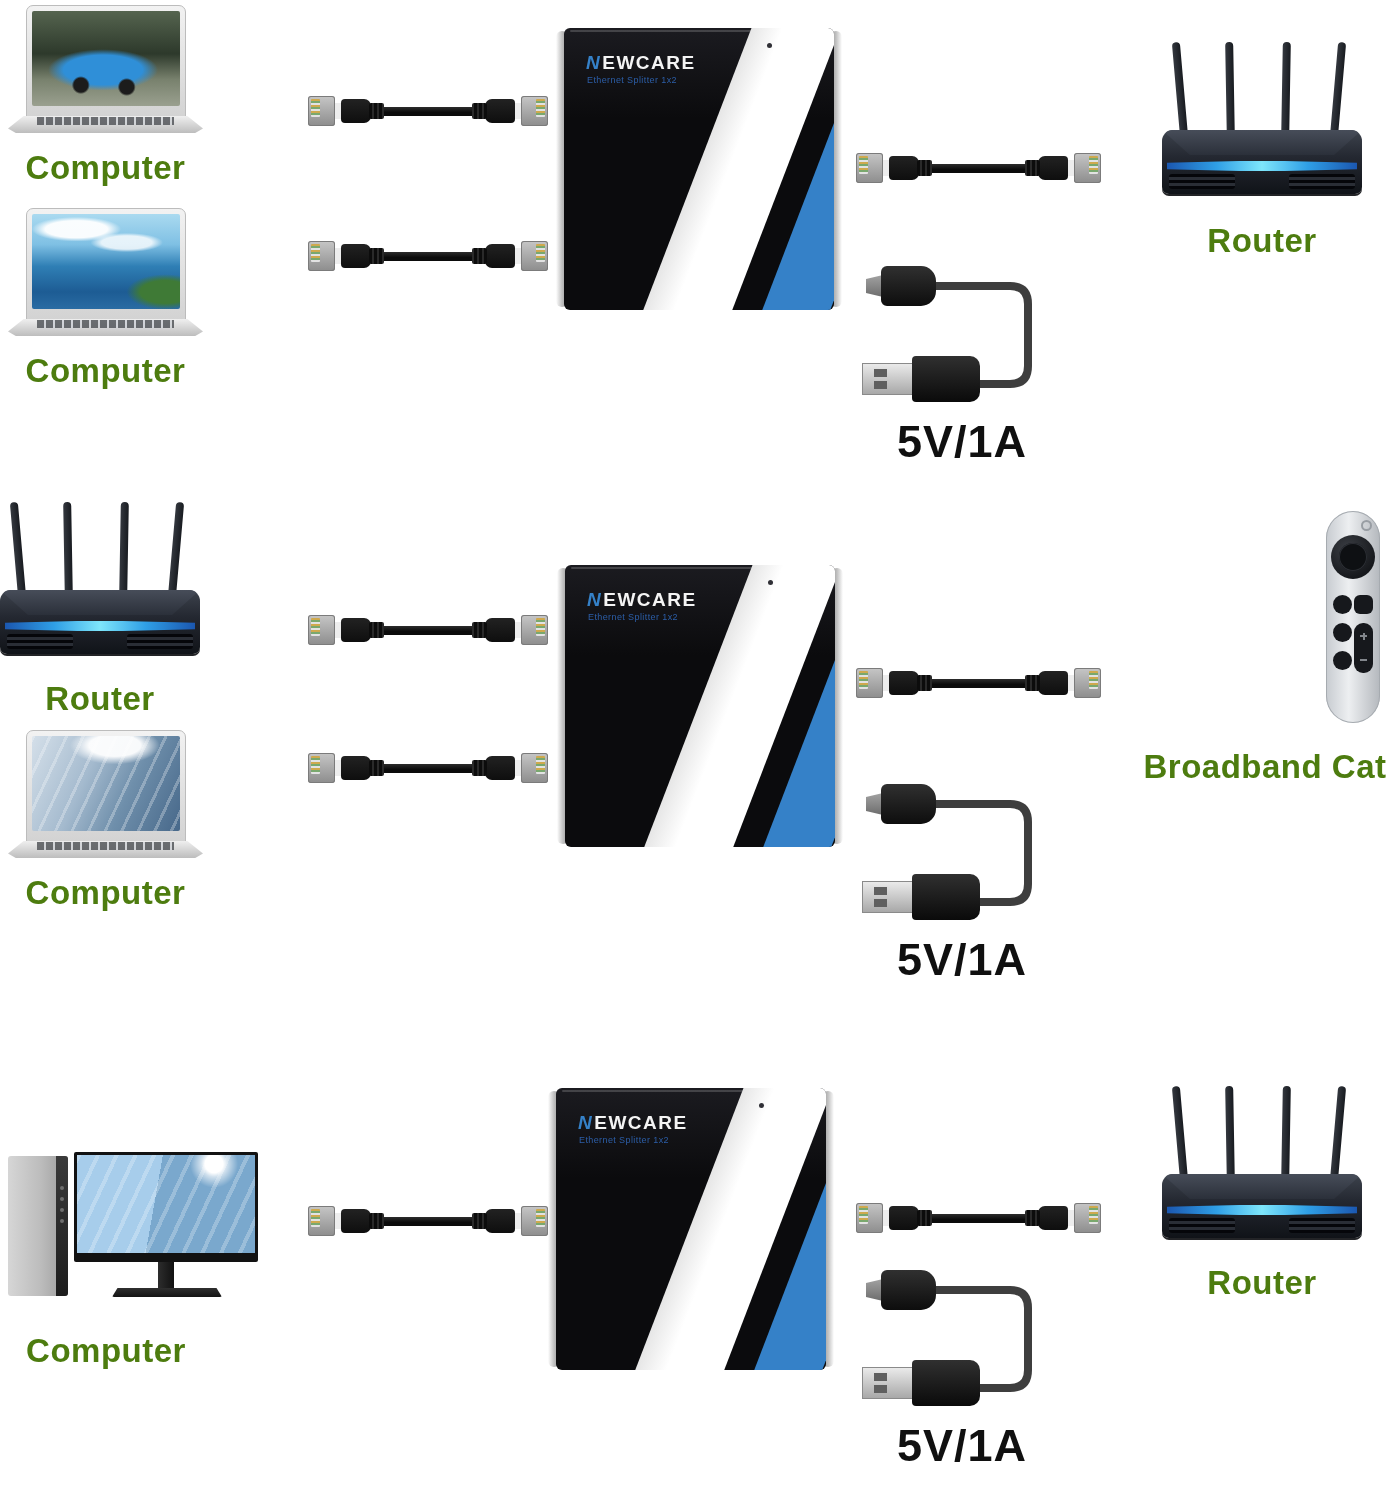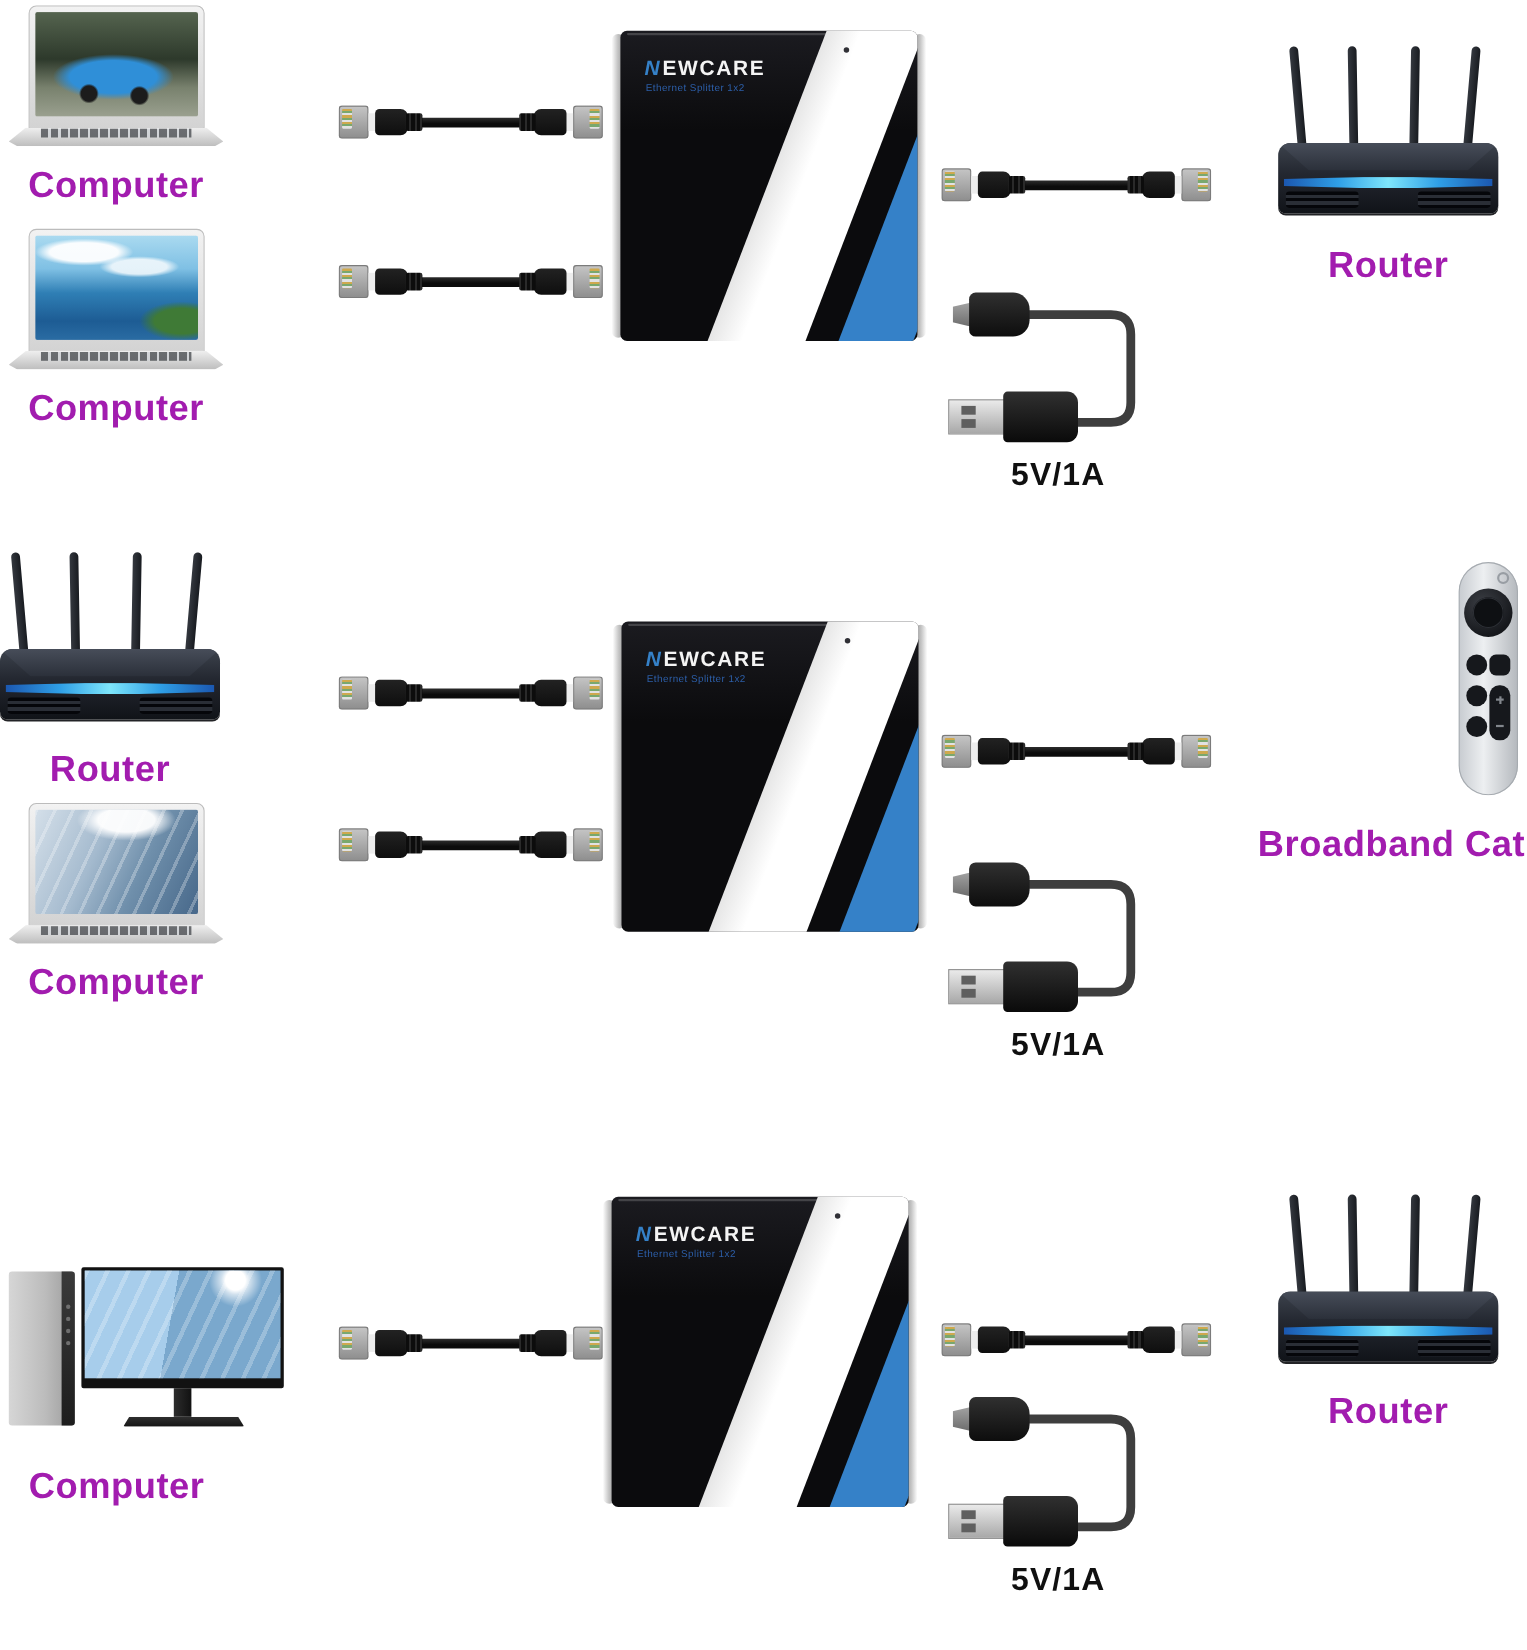--- a/index.html
+++ b/index.html
@@ -1,20 +1,20 @@
 <!DOCTYPE html>
 <html><head>
 <meta charset="utf-8">
 <style>
   * { margin:0; padding:0; box-sizing:border-box; }
   html,body { background:#ffffff; }
   body { font-family:"Liberation Sans", sans-serif; }
   #canvas { position:relative; width:1388px; height:1500px; background:#fff; overflow:hidden; }
   .devblock { position:absolute; }
-  .dev-label { text-align:center; font-size:33px; font-weight:600; color:#a21caf; letter-spacing:.5px; }
+  .dev-label { text-align:center; font-size:33px; font-weight:600; color:#4d7c0f; letter-spacing:.5px; }
 
   
   .laptop { width:195px; }
   .lap-screen { width:160px; height:112px; margin:0 auto; background:linear-gradient(#f2f2f2,#d3d3d3);
     border:1px solid #bcbcbc; border-radius:7px 7px 0 0; padding:5px 5px 10px; position:relative; }
   .lap-photo { width:100%; height:100%; border-radius:2px; }
   .lap-base { width:195px; height:17px; margin-top:-1px; position:relative;
     background:linear-gradient(#efefef,#bdbdbd); clip-path:polygon(8% 0,92% 0,100% 74%,96% 100%,4% 100%,0 74%); }
   .lap-keys { position:absolute; left:15%; right:15%; top:1px; height:8px; opacity:.85;
     background:repeating-linear-gradient(90deg,#54575b 0 7px,#cfd2d6 7px 9px); }
@@ -102,21 +102,21 @@
     background:linear-gradient(180deg,#a2a2a2,#6d6d6d); clip-path:polygon(100% 0,100% 100%,0 82%,0 18%); }
   .u-micro .mbody { position:absolute; left:15px; top:0; width:55px; height:40px; border-radius:6px 15px 15px 6px;
     background:linear-gradient(180deg,#303030,#0d0d0d); }
   .u-a { position:absolute; left:0; top:96px; width:120px; height:50px; }
   .u-a .metal { position:absolute; left:0; top:9px; width:52px; height:32px;
     background:linear-gradient(180deg,#eaeaea,#a8a8a8); border:1px solid #8a8a8a; }
   .u-a .hole1, .u-a .hole2 { position:absolute; width:13px; height:8px; background:#5f5f5f; }
   .u-a .hole1 { left:12px; top:15px; } .u-a .hole2 { left:12px; top:27px; }
   .u-a .abody { position:absolute; left:50px; top:2px; width:68px; height:46px; border-radius:4px 10px 10px 4px;
     background:linear-gradient(180deg,#303030,#0a0a0a); }
-  .power-label { margin-top:8px; text-align:center; font-size:29px; font-weight:700; color:#101010; letter-spacing:1px; }
+  .power-label { margin-top:8px; text-align:center; font-size:45px; font-weight:700; color:#101010; letter-spacing:1px; }
 
   
   .appletv { position:absolute; width:250px; }
   .atv-area { position:relative; width:250px; height:225px; }
   .atv-box { position:absolute; left:12px; top:126px; width:150px; height:96px; border-radius:16px;
     background:radial-gradient(ellipse 130% 70% at 50% -14%, #3c3c3f 0%, #1b1b1e 42%, #050507 78%), #000; }
   .atv-logo { position:absolute; left:0; right:0; top:30px; display:flex; align-items:center; justify-content:center;
     gap:3px; color:#47474c; font-size:27px; font-weight:600; }
   .atv-remote { position:absolute; left:186px; top:6px; width:54px; height:212px; border-radius:27px;
     background:linear-gradient(90deg,#c7cbd0,#edeff1 42%,#b4b8bd); box-shadow:inset 0 0 0 1px #a6abb0; }

